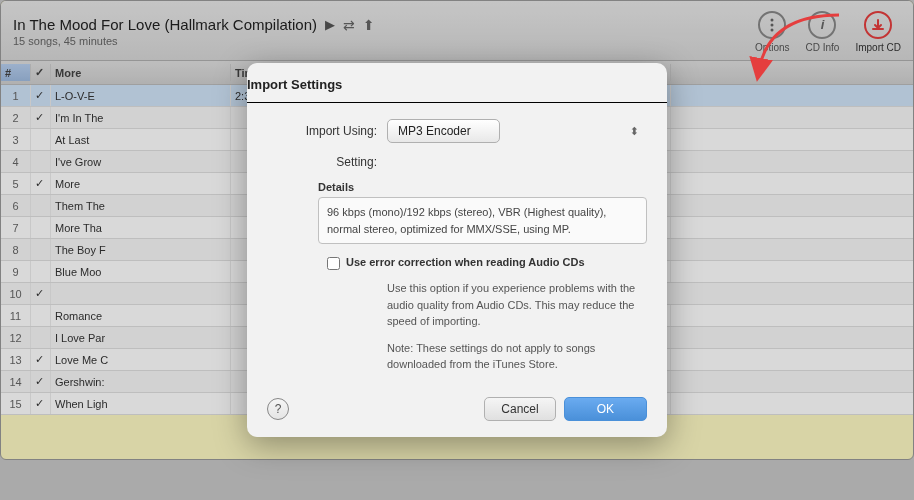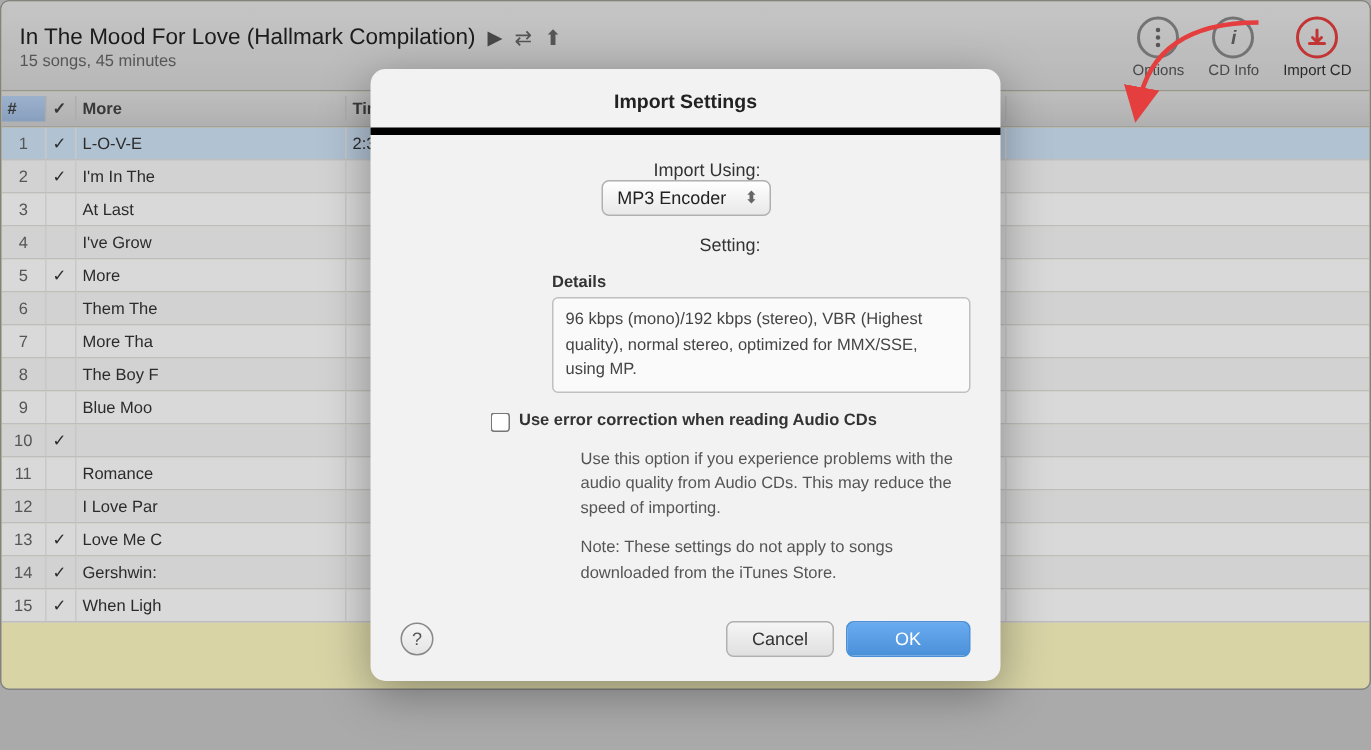--- a/index.html
+++ b/index.html
@@ -163,35 +163,33 @@
     }
     .modal {
       background: #f2f2f2;
       border-radius: 10px;
       box-shadow: 0 8px 32px rgba(0,0,0,0.35);
       width: 420px;
       padding: 0 0 16px 0;
       position: relative;
     }
     .modal-title {
-      text-align: center;
       font-size: 13px;
       font-weight: 600;
       color: #222;
       padding: 14px 0 10px 0;
-      border-bottom: 5px solid #000000;
+      border-bottom: 1px solid #000000;
     }
     .modal-body {
       padding: 16px 20px 8px 20px;
     }
     .form-row {
       display: flex;
       align-items: center;
       margin-bottom: 12px;
-      flex-direction: column;
     }
     .form-label {
       font-size: 12px;
       color: #333;
       text-align: right;
       width: 110px;
       margin-right: 10px;
       flex-shrink: 0;
     }
     .form-select {
@@ -215,21 +213,21 @@
       content: '⬍';
       position: absolute;
       right: 8px;
       top: 50%;
       transform: translateY(-50%);
       font-size: 11px;
       color: #666;
       pointer-events: none;
     }
     .details-section {
-      margin-left: 101px;
+      margin-left: 51px;
       margin-bottom: 12px;
     }
     .details-label {
       font-size: 11px;
       font-weight: 600;
       color: #333;
       margin-bottom: 4px;
     }
     .details-box {
       border: 1px solid #c0c0c0;

